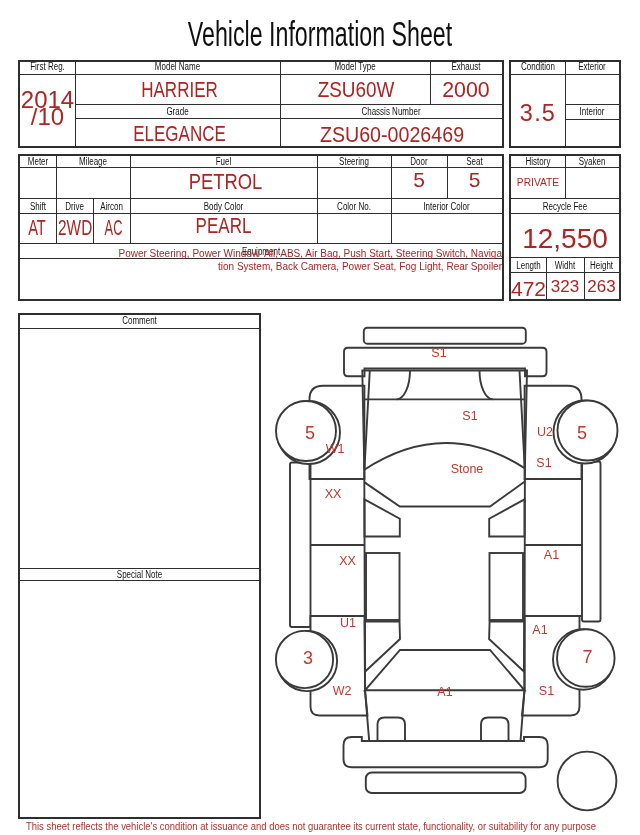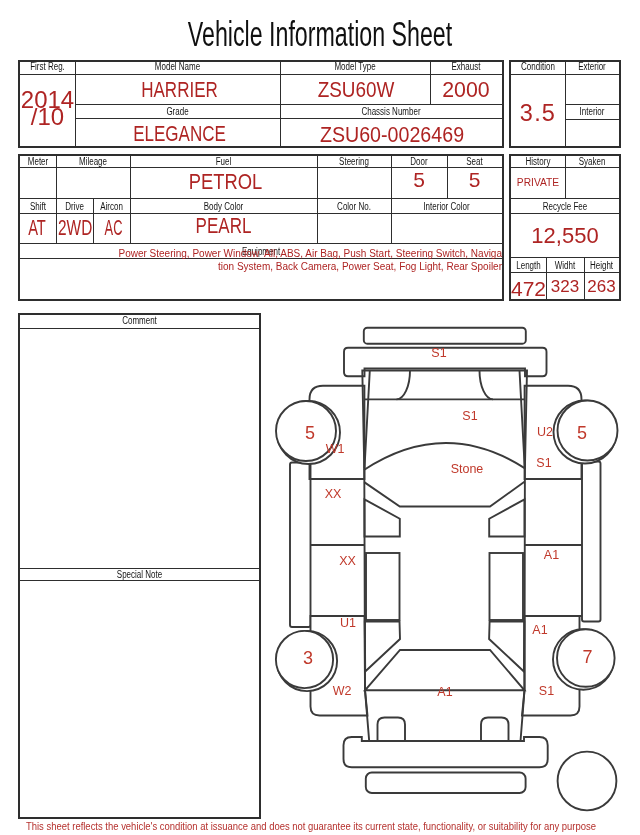--- a/index.html
+++ b/index.html
@@ -132,21 +132,21 @@
   <div class="vl" style="left:584px;top:257px;height:42px;"></div>
 
   <div class="lbl" style="left:511px;top:156px;width:54px;">History</div>
 
   <div class="lbl" style="left:565px;top:156px;width:54px;">Syaken</div>
 
   <div class="val" style="left:511px;top:176px;width:54px;font-size:11px;transform:scaleX(0.93);">PRIVATE</div>
 
   <div class="lbl" style="left:511px;top:201px;width:108px;">Recycle Fee</div>
 
-  <div class="val" style="left:511px;top:222.5px;width:108px;font-size:22px;">12,550</div>
+  <div class="val" style="left:511px;top:222.5px;width:108px;font-size:28px;">12,550</div>
 
   <div class="lbl" style="left:511px;top:260px;width:35px;">Length</div>
 
   <div class="lbl" style="left:546px;top:260px;width:38px;">Widht</div>
 
   <div class="lbl" style="left:584px;top:260px;width:35px;">Height</div>
 
   <div class="val" style="left:511px;top:277px;width:35px;font-size:21px;">472</div>
 
   <div class="val" style="left:546px;top:277px;width:38px;font-size:17px;">323</div>

